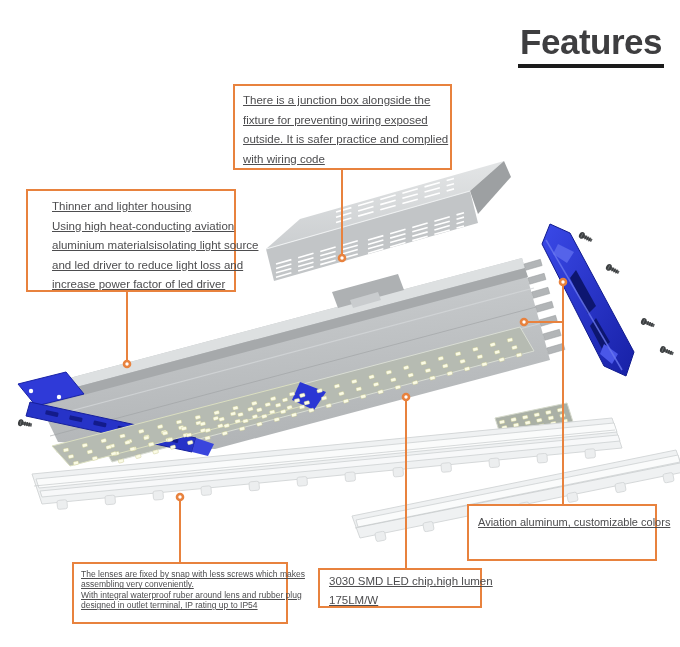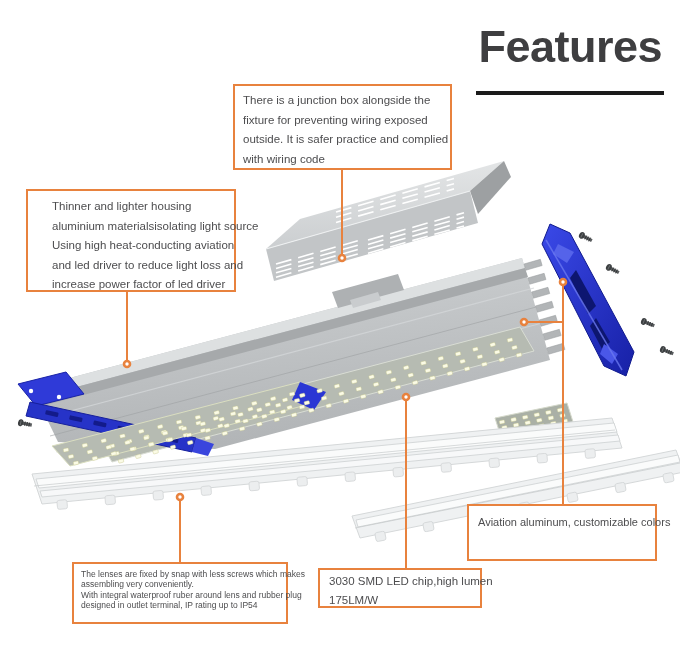--- a/index.html
+++ b/index.html
@@ -1,23 +1,23 @@
 <!DOCTYPE html>
 <html><head>
 <meta charset="utf-8">
 <style>
   html,body{margin:0;padding:0;background:#ffffff;}
   #stage{position:relative;width:680px;height:647px;background:#ffffff;overflow:hidden;
          font-family:"Liberation Sans", sans-serif;}
   #art{position:absolute;left:0;top:0;}
-  .title{position:absolute;top:24px;right:16px;font-size:45px;font-weight:bold;
-         color:#3e3e40;letter-spacing:-0.5px;padding:0 2px 22px 2px;
+  .title{position:absolute;top:24px;right:16px;font-size:35px;font-weight:bold;
+         color:#3e3e40;letter-spacing:-0.5px;padding:0 2px 5px 2px;
          border-bottom:4px solid #1b1b1b;line-height:1;}
   .callout{position:absolute;background:#ffffff;border:2px solid #e8823e;
-           color:#4d4d4f;box-sizing:border-box;}
+           color:#4d4d4f;box-sizing:border-box;text-decoration:underline;}
   .callout .ln{white-space:nowrap;}
   #co-junction{left:233px;top:84px;width:219px;height:86px;padding:5px 8px;
                font-size:11.5px;line-height:19.5px;}
   #co-housing{left:26px;top:189px;width:210px;height:103px;padding:6px 24px;
               font-size:11.5px;line-height:19.5px;}
   #co-lens{left:72px;top:562px;width:216px;height:62px;padding:5px 7px;
            font-size:8.5px;line-height:10.4px;}
   #co-led{left:318px;top:568px;width:164px;height:40px;padding:2px 9px;
           font-size:11.5px;line-height:19px;}
   #co-alu{left:467px;top:504px;width:190px;height:57px;padding:9px 9px;
@@ -364,22 +364,22 @@
 
   <div class="callout" id="co-junction">
     <div class="ln">There is a junction box alongside the</div>
     <div class="ln">fixture for preventing wiring exposed</div>
     <div class="ln">outside. It is safer practice and complied</div>
     <div class="ln">with wiring code</div>
   </div>
 
   <div class="callout" id="co-housing">
     <div class="ln">Thinner and lighter housing</div>
+    <div class="ln">Using high heat-conducting aviation</div>
     <div class="ln">aluminium materialsisolating light source</div>
-    <div class="ln">Using high heat-conducting aviation</div>
     <div class="ln">and led driver to reduce light loss and</div>
     <div class="ln">increase power factor of led driver</div>
   </div>
 
   <div class="callout" id="co-lens">
     <div class="ln">The lenses are fixed by snap with less screws which makes</div>
     <div class="ln">assembling very conveniently.</div>
     <div class="ln">With integral waterproof ruber around lens and rubber plug</div>
     <div class="ln">designed in outlet terminal, IP rating up to IP54</div>
   </div>

